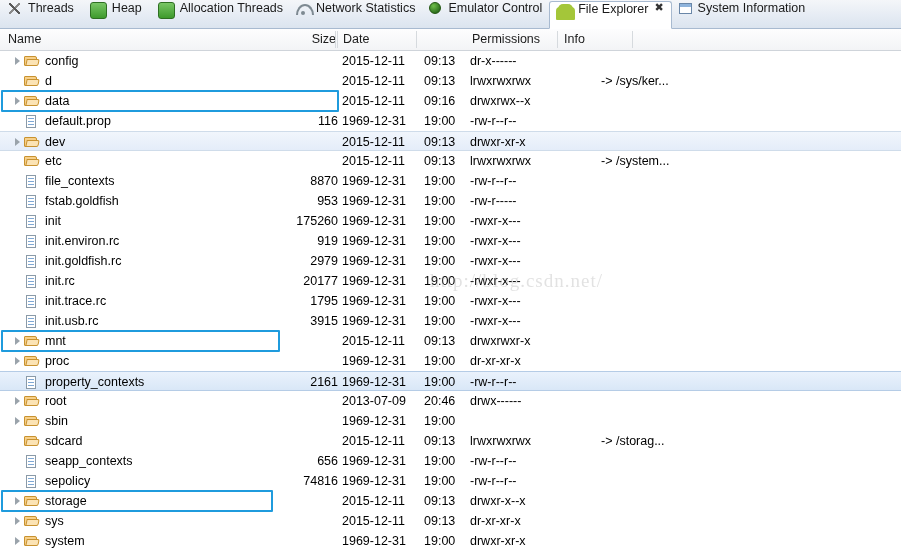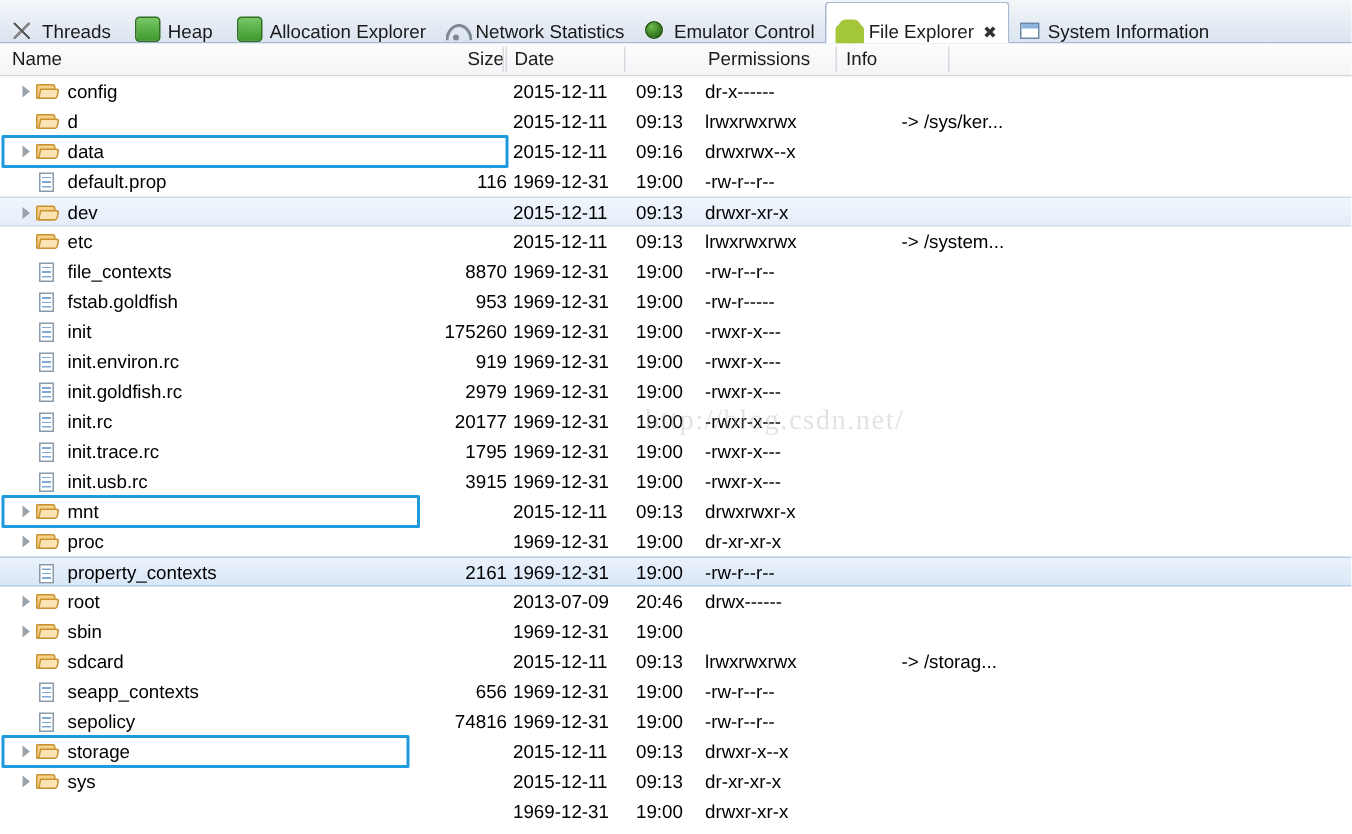--- a/index.html
+++ b/index.html
@@ -23,21 +23,21 @@
     height: 29px;
     background: linear-gradient(to bottom, #f4f6f9 0%, #e6ecf4 55%, #dbe4ef 100%);
     border-bottom: 1px solid #a8bad0;
     box-sizing: border-box;
     display: flex;
     align-items: flex-end;
     padding-left: 2px;
   }
   .tab {
     display: flex;
-    align-items: flex-end;
+    align-items: flex-start;
     height: 27px;
     padding: 0 7px 0 6px;
     box-sizing: border-box;
     cursor: default;
     white-space: nowrap;
     color: #1a1a1a;
     font-size: 12.5px;
   }
   .tab .ticon {
     width: 15px;
@@ -308,21 +308,21 @@
     <div class="tab">
       <span class="ticon ic-threads"></span>
       <span>Threads</span>
     </div>
     <div class="tab">
       <span class="ticon ic-heap"></span>
       <span>Heap</span>
     </div>
     <div class="tab">
       <span class="ticon ic-alloc"></span>
-      <span>Allocation Explorer</span>
+      <span>Allocation Threads</span>
     </div>
     <div class="tab">
       <span class="ticon ic-net"></span>
       <span>Network Statistics</span>
     </div>
     <div class="tab">
       <span class="ticon ic-emu"></span>
       <span>Emulator Control</span>
     </div>
     <div class="tab active">
@@ -679,20 +679,27 @@
           <span class="label">sys</span>
         </div>
       </div>
       <div class="cell c-size"></div>
       <div class="cell c-date">2015-12-11</div>
       <div class="cell c-time">09:13</div>
       <div class="cell c-perm">dr-xr-xr-x</div>
       <div class="cell c-info"></div>
     </div>
     <div class="row">
+      <div class="cell c-name">
+        <div class="nm">
+          <span class="arrow has"></span>
+          <span class="icon folder"></span>
+          <span class="label">system</span>
+        </div>
+      </div>
       <div class="cell c-size"></div>
       <div class="cell c-date">1969-12-31</div>
       <div class="cell c-time">19:00</div>
       <div class="cell c-perm">drwxr-xr-x</div>
       <div class="cell c-info"></div>
     </div>
   </div>
 
 <div id="watermark">http://blog.csdn.net/</div>
 

